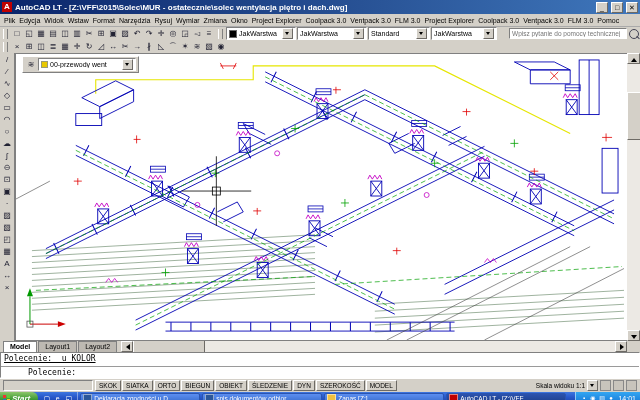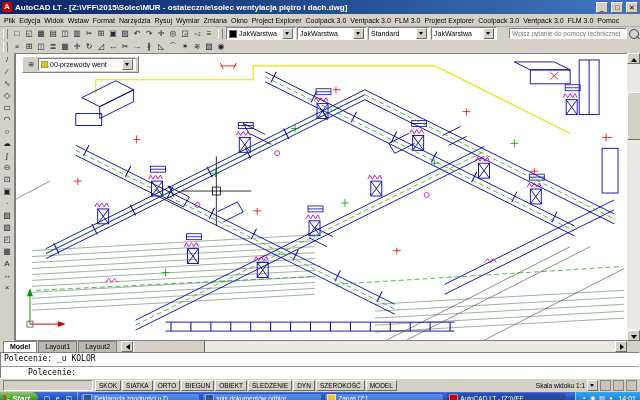--- a/index.html
+++ b/index.html
@@ -66,21 +66,21 @@
   .tab.active{background:#fff;font-weight:bold;}
   .hscroll{flex:1;height:11px;background:#ece9e4;display:flex;align-items:center;margin-left:4px;}
   .hscroll .sbtn{height:11px;width:12px;}
   .hthumb{width:70px;height:11px;background:#d4d0c8;border:1px solid;border-color:#fff #6d6a65 #6d6a65 #fff;}
   .hfill{flex:1;}
   .corner{width:13px;height:11px;background:#d4d0c8;}
   
   .cmd{height:24px;background:#fff;border:1px solid;border-color:#808080 #fff #fff #808080;
        font-family:"DejaVu Sans Mono","Liberation Mono",monospace;font-size:8px;color:#000;
        display:flex;flex-direction:column;flex:0 0 auto;}
-  .cmd .hist{flex:1;padding:1px 3px;border-bottom:1px solid #9a9a9a;}
+  .cmd .hist{flex:1;padding:1px 3px;border-bottom:1px solid #9a9a9a;text-decoration:underline;}
   .cmd .prompt{height:10px;padding:0 3px;display:flex;align-items:center;margin-left:24px;}
   
   .status{height:13px;display:flex;align-items:center;gap:2px;padding:0 3px;flex:0 0 auto;
           border-top:1px solid #fff;font-size:7px;}
   .coords{width:88px;height:9px;border:1px solid;border-color:#808080 #fff #fff #808080;background:#d4d0c8;}
   .statusbtn{height:11px;background:#d4d0c8;border:1px solid;border-color:#fff #6d6a65 #6d6a65 #fff;
              font-size:6.5px;padding:0 3px;line-height:9px;white-space:nowrap;}
   .scale{margin-left:auto;display:flex;align-items:center;gap:2px;font-size:6.5px;white-space:nowrap;}
   .sicon{width:9px;height:9px;background:#c8c4bc;border:1px solid #888;}
   

